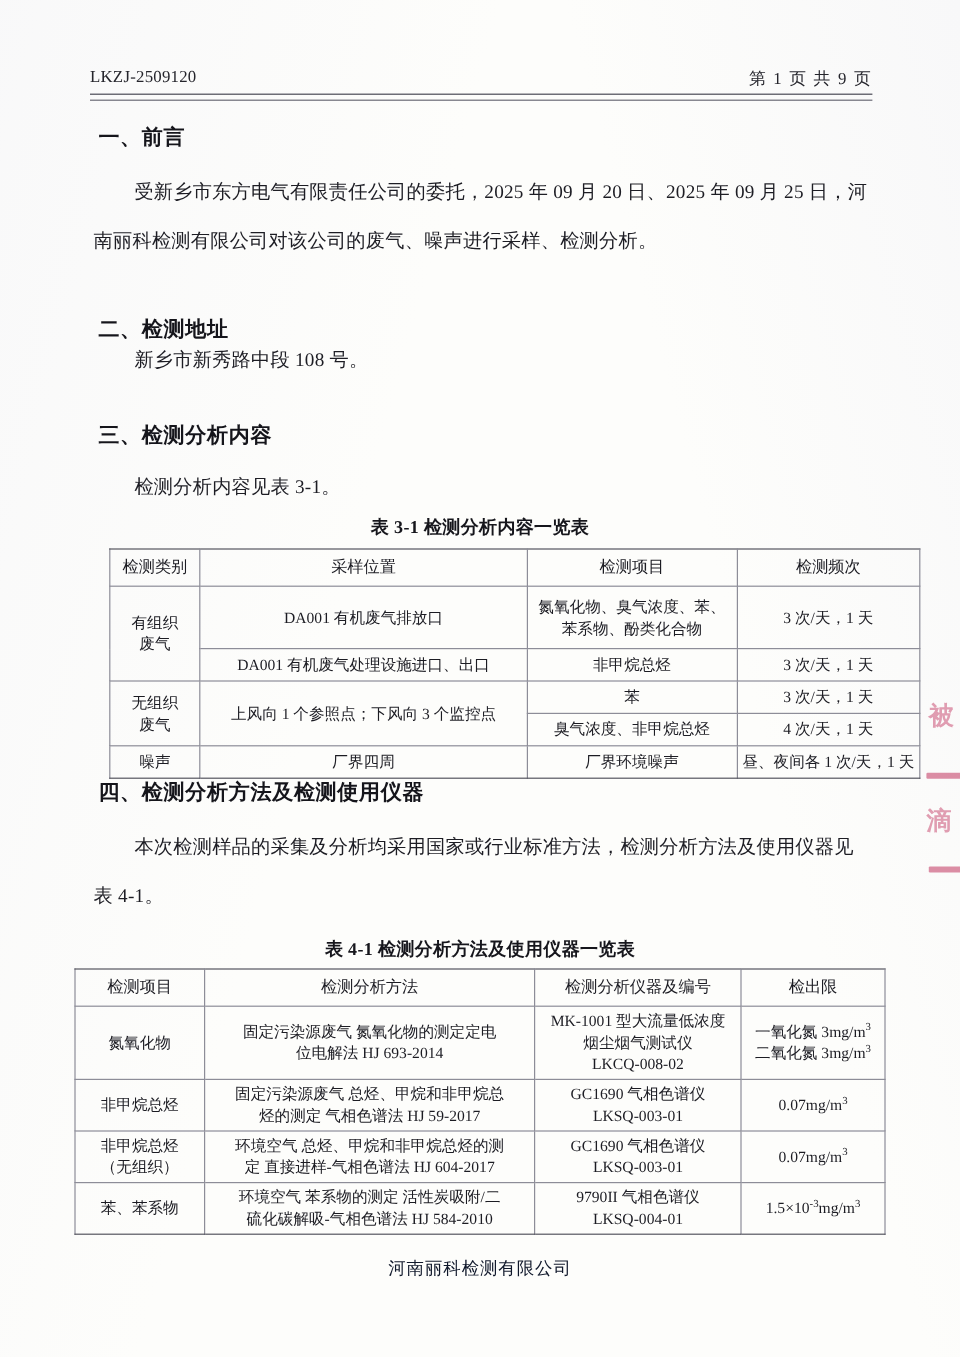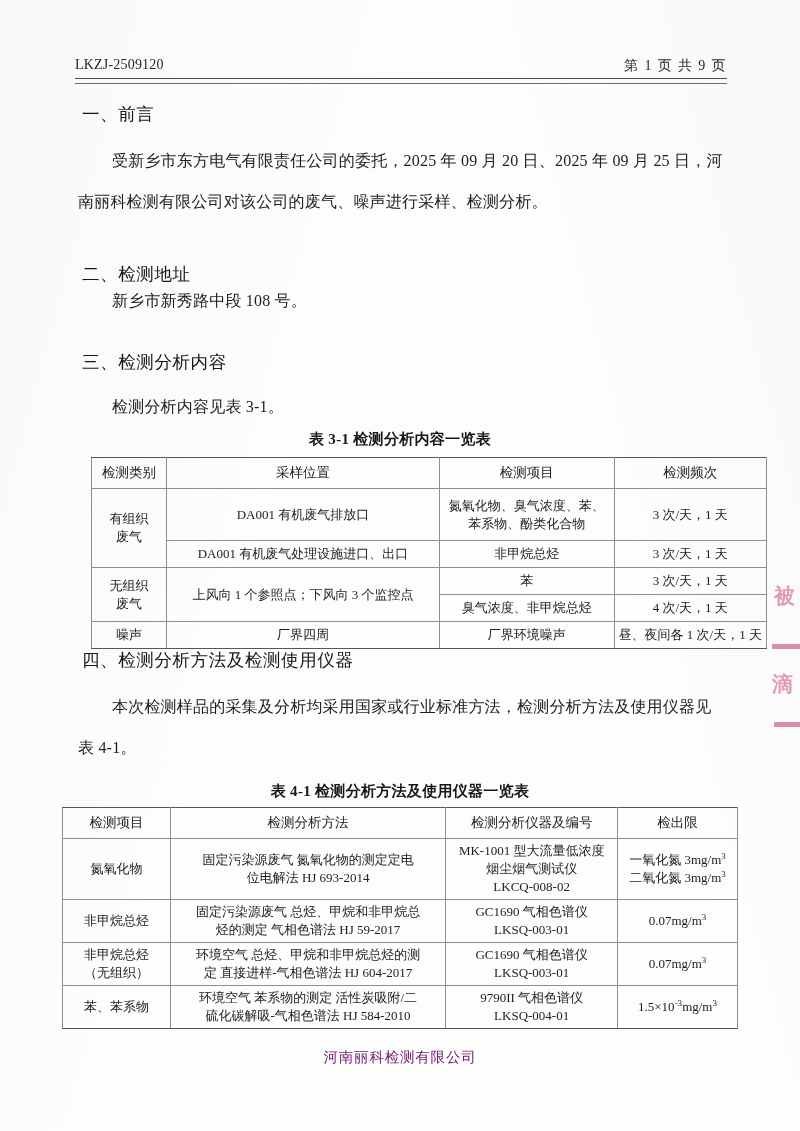--- a/index.html
+++ b/index.html
@@ -62,21 +62,21 @@
     top: 78px;
     width: 652px;
     height: 4px;
     border-top: 1.6px solid #4a4a55;
     border-bottom: 1.1px solid #6c6c77;
   }
 
   
   .h2 {
     position: absolute;
-    font-weight: normal;
+    font-weight: bold;
     font-size: 17.5px;
     letter-spacing: 0.6px;
     color: #15151b;
     white-space: nowrap;
   }
   .para {
     position: absolute;
     font-size: 16px;
     line-height: 41px;
     color: #1d1d24;
@@ -126,21 +126,21 @@
   sup { font-size: 9px; vertical-align: super; line-height: 0; }
 
   
   .footer {
     position: absolute;
     left: 0;
     top: 1048px;
     width: 800px;
     text-align: center;
     font-size: 14.5px;
-    color: #701a75;
+    color: #0f172a;
     letter-spacing: 0.8px;
   }
 
   
   .seal {
     position: absolute;
     left: 770px;
     top: 582px;
     width: 34px;
     height: 152px;

